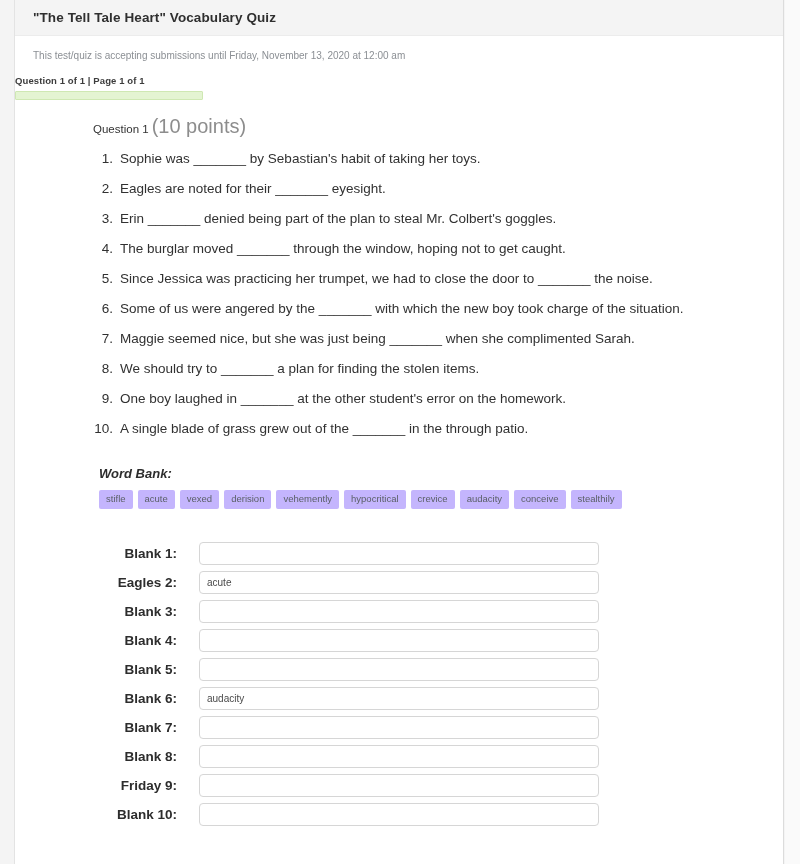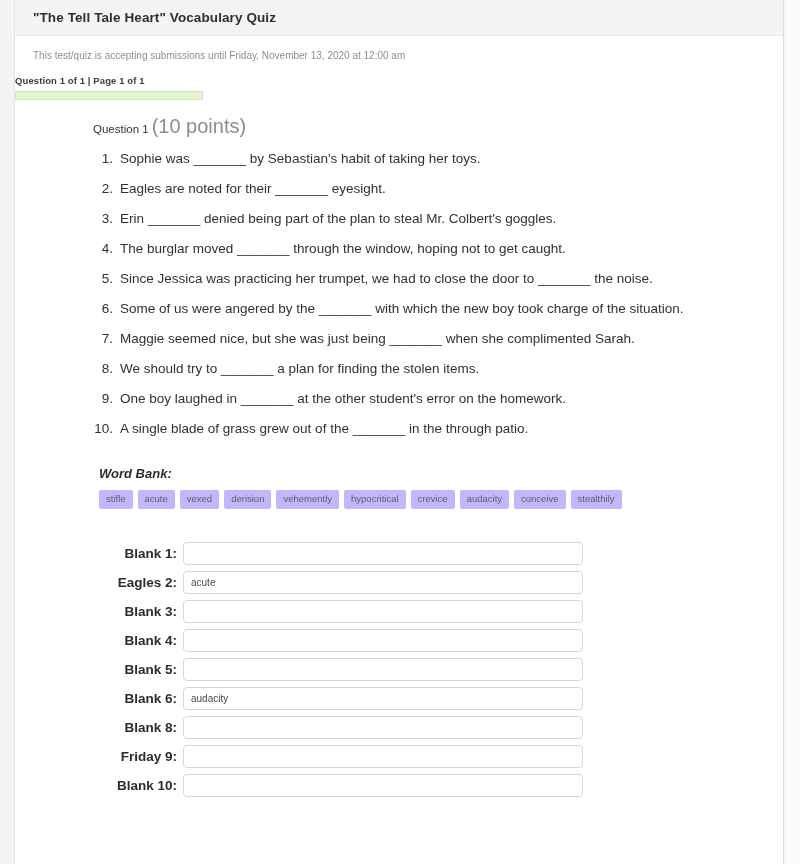--- a/index.html
+++ b/index.html
@@ -159,20 +159,21 @@
 
   
   .blanks {
     margin-top: 33px;
     padding-left: 6px;
   }
   .blank-row {
     display: flex;
     align-items: center;
     margin-bottom: 6px;
+    gap: 16px;
   }
   .blank-label {
     width: 84px;
     text-align: right;
     font-size: 13.5px;
     font-weight: bold;
     color: #2d2d2d;
     padding-right: 6px;
     box-sizing: border-box;
     white-space: nowrap;
@@ -265,20 +266,24 @@
       </div>
       <div class="blank-row">
         <div class="blank-label">Blank 5:</div>
         <input class="blank-input" type="text" value="" style="">
       </div>
       <div class="blank-row">
         <div class="blank-label">Blank 6:</div>
         <input class="blank-input" type="text" value="audacity" style="">
       </div>
       <div class="blank-row">
+        <div class="blank-label">Blank 7:</div>
+        <input class="blank-input" type="text" value="" style="">
+      </div>
+      <div class="blank-row">
         <div class="blank-label">Blank 8:</div>
         <input class="blank-input" type="text" value="" style="">
       </div>
       <div class="blank-row">
         <div class="blank-label">Friday 9:</div>
         <input class="blank-input" type="text" value="" style="">
       </div>
       <div class="blank-row">
         <div class="blank-label">Blank 10:</div>
         <input class="blank-input" type="text" value="" style="">

